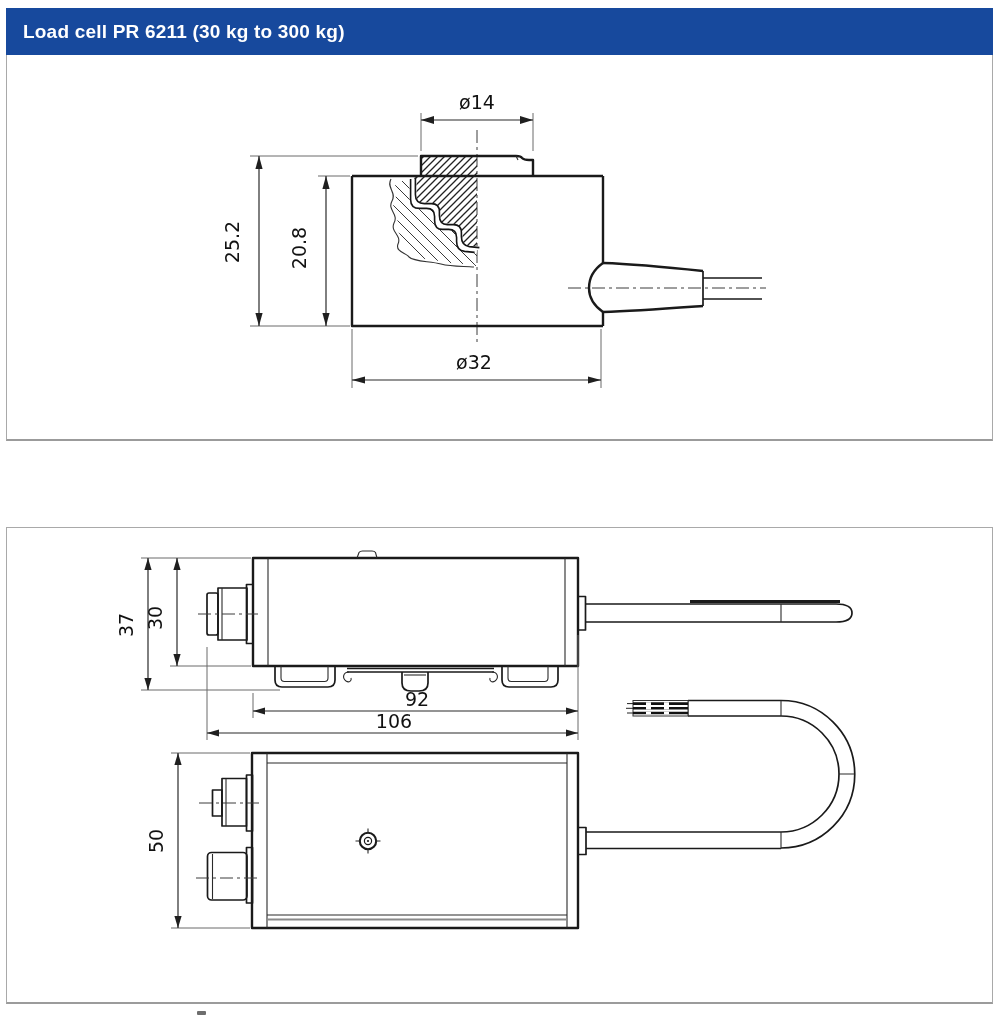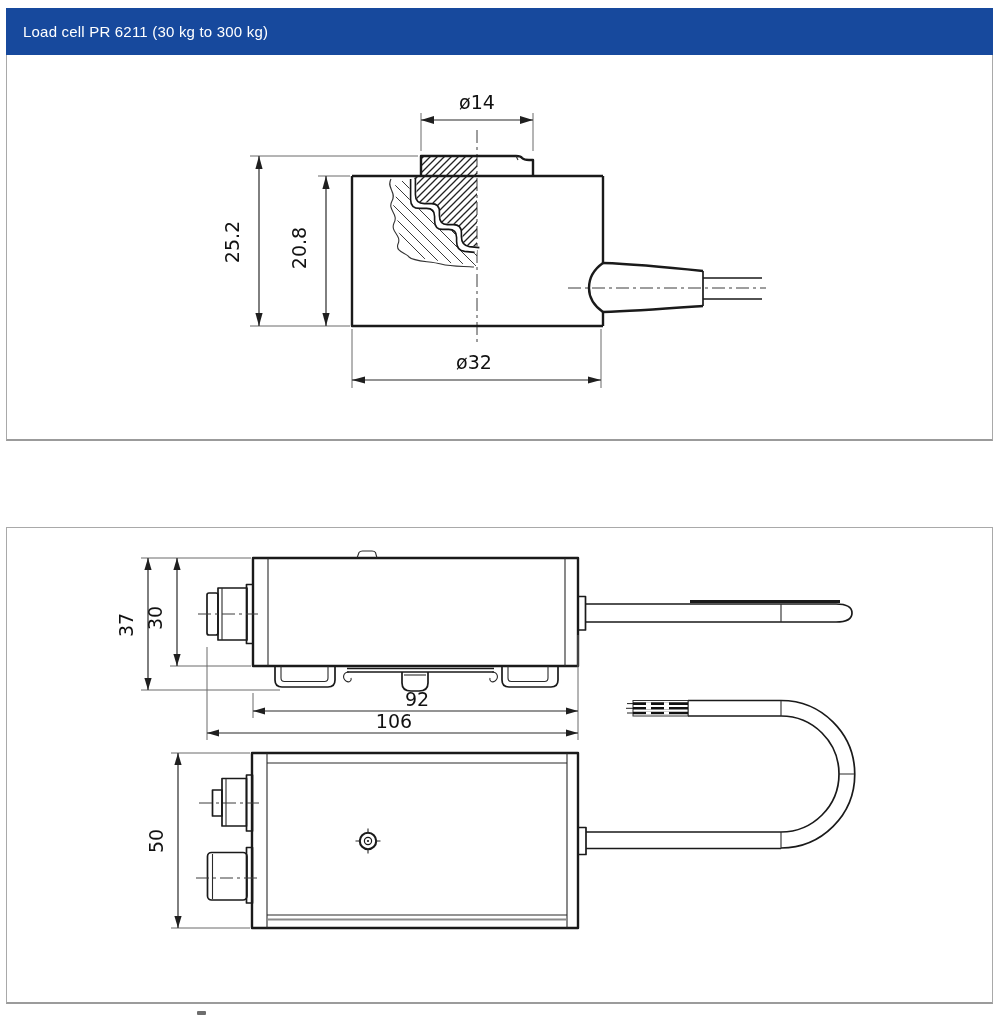--- a/index.html
+++ b/index.html
@@ -2,21 +2,21 @@
 <html><head>
 <meta charset="utf-8">
 <style>
   html,body{margin:0;padding:0;background:#ffffff;}
   body{width:999px;height:1016px;position:relative;overflow:hidden;
        font-family:"Liberation Sans", sans-serif;}
   .panel{position:absolute;left:6px;width:987px;box-sizing:border-box;
          border:1px solid #a9a9a9;border-bottom:2px solid #9b9b9b;background:#fff;}
   .panel-header{height:47px;background:#17499d;display:flex;align-items:center;
                 padding-left:17px;margin:-1px -1px 0 -1px;}
-  .panel-header .title{color:#ffffff;font-size:15px;letter-spacing:.2px;}
+  .panel-header .title{color:#ffffff;font-size:19px;letter-spacing:.2px;font-weight:bold;}
   .panel-header sup{color:#ffffff;font-size:12px;margin-left:1px;}
   .panel-body{position:relative;background:#fff;text-align:right;}
   svg{display:block;}
   .s-thick{stroke:#1a1a1a;stroke-width:2.4;fill:none;stroke-linejoin:round;}
   .s-med{stroke:#1a1a1a;stroke-width:1.7;fill:none;stroke-linejoin:round;}
   .s-thin{stroke:#2a2a2a;stroke-width:1.1;fill:none;}
   .ext{stroke:#6a6a6a;stroke-width:1;fill:none;}
   .dimline{stroke:#2a2a2a;stroke-width:1.2;fill:none;}
   .cl{stroke:#3c3c3c;stroke-width:1;fill:none;stroke-dasharray:13 4 3 4;}
   .arr{fill:#1f1f1f;stroke:none;}

